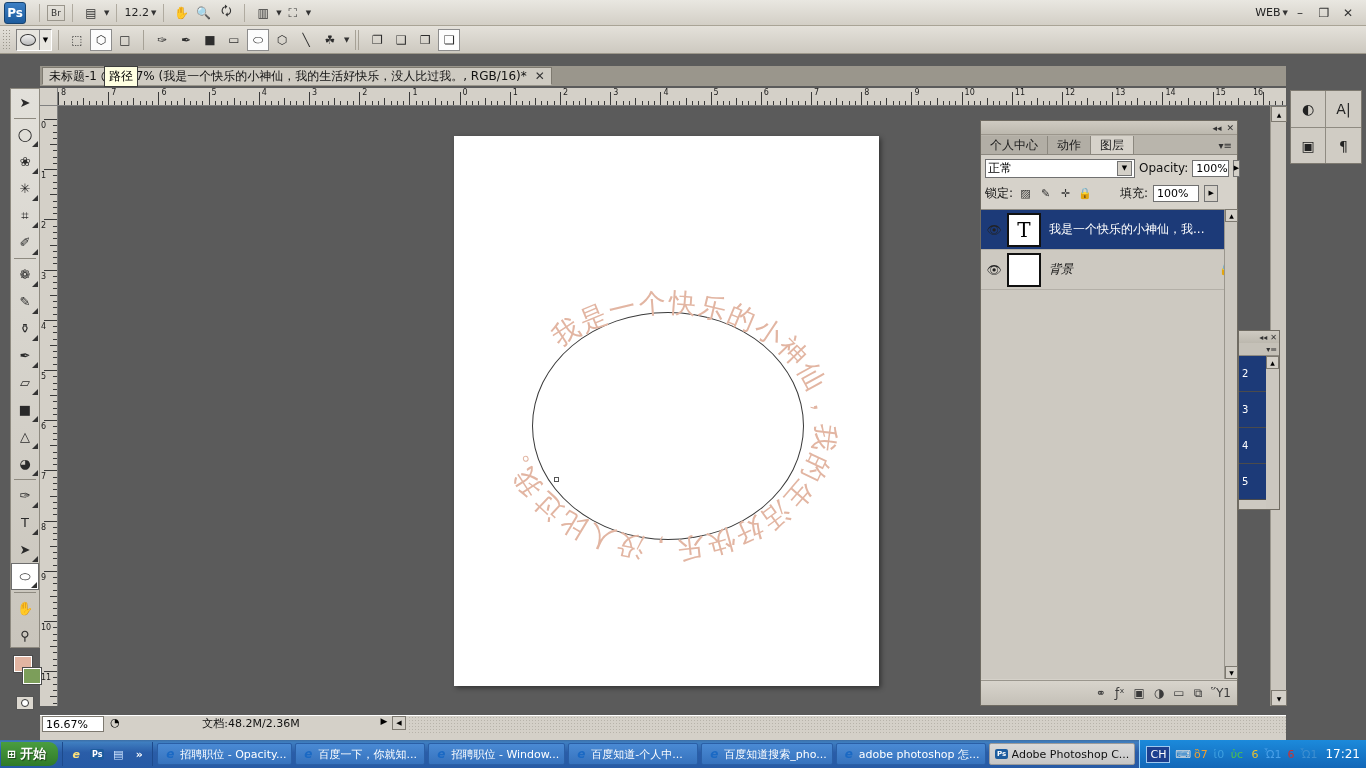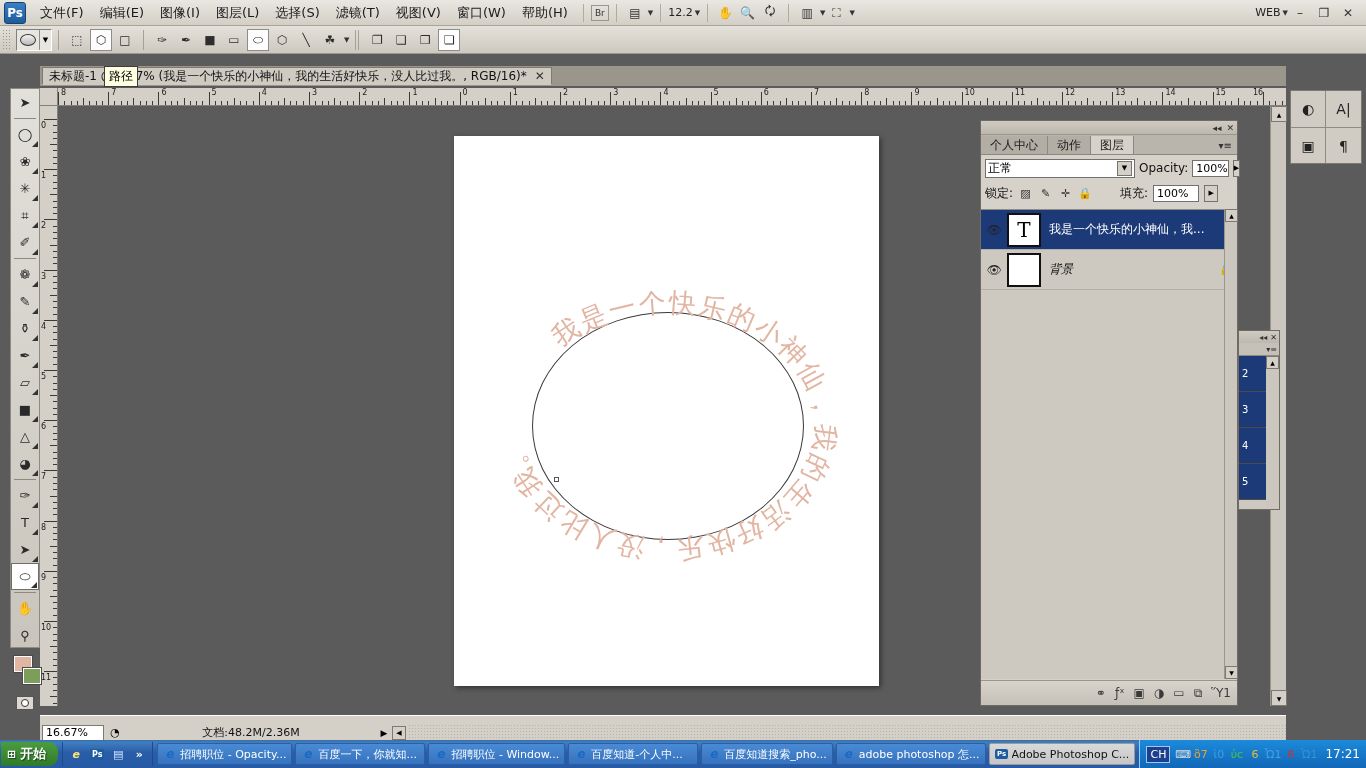--- a/index.html
+++ b/index.html
@@ -158,21 +158,21 @@
   #ds-title { height:12px; background:linear-gradient(#cfcbc2,#bcb8ae); display:flex;
               justify-content:flex-end; align-items:center; font-size:8px; padding-right:2px; color:#333; }
   #ds-menu { height:13px; background:#c5c1b8; display:flex; justify-content:flex-end;
              align-items:center; font-size:8px; padding-right:2px; color:#333;
              border-bottom:1px solid #8f8b82; }
   .ds-row { height:36px; background:#1c3a78; color:#fff; font-size:10px; display:flex;
             align-items:center; padding-left:3px; border-bottom:1px solid #4b4b4b; }
 
   
   #statusbar { position:absolute; left:40px; top:715px; width:1246px; height:34px;
-               background:#d4d0c8; border-top:1px solid #fff; display:flex; align-items:center; }
+               background:#d4d0c8; border-top:1px solid #fff; display:flex; align-items:flex-start; }
   #zoom-field { width:62px; height:16px; margin-left:2px; background:#fff;
                 border:1px solid #7d7970; font-size:11px; display:flex; align-items:center;
                 padding-left:3px; }
   #sb-ic { width:22px; display:flex; align-items:center; justify-content:center; font-size:11px; }
   #docinfo { flex:0 0 250px; text-align:center; font-size:11px; color:#111; }
   #sb-tri { width:16px; text-align:center; font-size:9px; }
   #sb-left { width:14px; height:14px; background:#d4d0c8; border:1px solid #7d7970;
              display:flex; align-items:center; justify-content:center; font-size:7px; }
   #sb-rest { flex:1; height:18px; margin-left:2px;
              background-image:radial-gradient(#b7b3aa 30%, transparent 31%); background-size:3px 3px; }
@@ -210,31 +210,20 @@
              font-size:11px; }
   #clock { color:#fff; font-size:12px; padding-left:4px; }
 </style>
 </head>
 <body>
 
 <div id="app">
 
   <div id="menubar" class="bar">
     <div id="ps-logo">Ps</div>
-    <div id="menu-items" style="display: flex;">
-        <div class="menu-item">文件(F)</div>
-        <div class="menu-item">编辑(E)</div>
-        <div class="menu-item">图像(I)</div>
-        <div class="menu-item">图层(L)</div>
-        <div class="menu-item">选择(S)</div>
-        <div class="menu-item">滤镜(T)</div>
-        <div class="menu-item">视图(V)</div>
-        <div class="menu-item">窗口(W)</div>
-        <div class="menu-item">帮助(H)</div>
-      </div>
     <div class="sep"></div>
     <div class="tb-ic" style="font-size:9px;border:1px solid #9a968c;width:18px;height:16px;">Br</div>
     <div class="sep"></div>
     <div class="tb-ic">▤</div>
     <div class="caret">▼</div>
     <div class="sep"></div>
     <div id="zoomval">12.2</div>
     <div class="caret">▼</div>
     <div class="sep"></div>
     <div class="tb-ic">✋</div>

